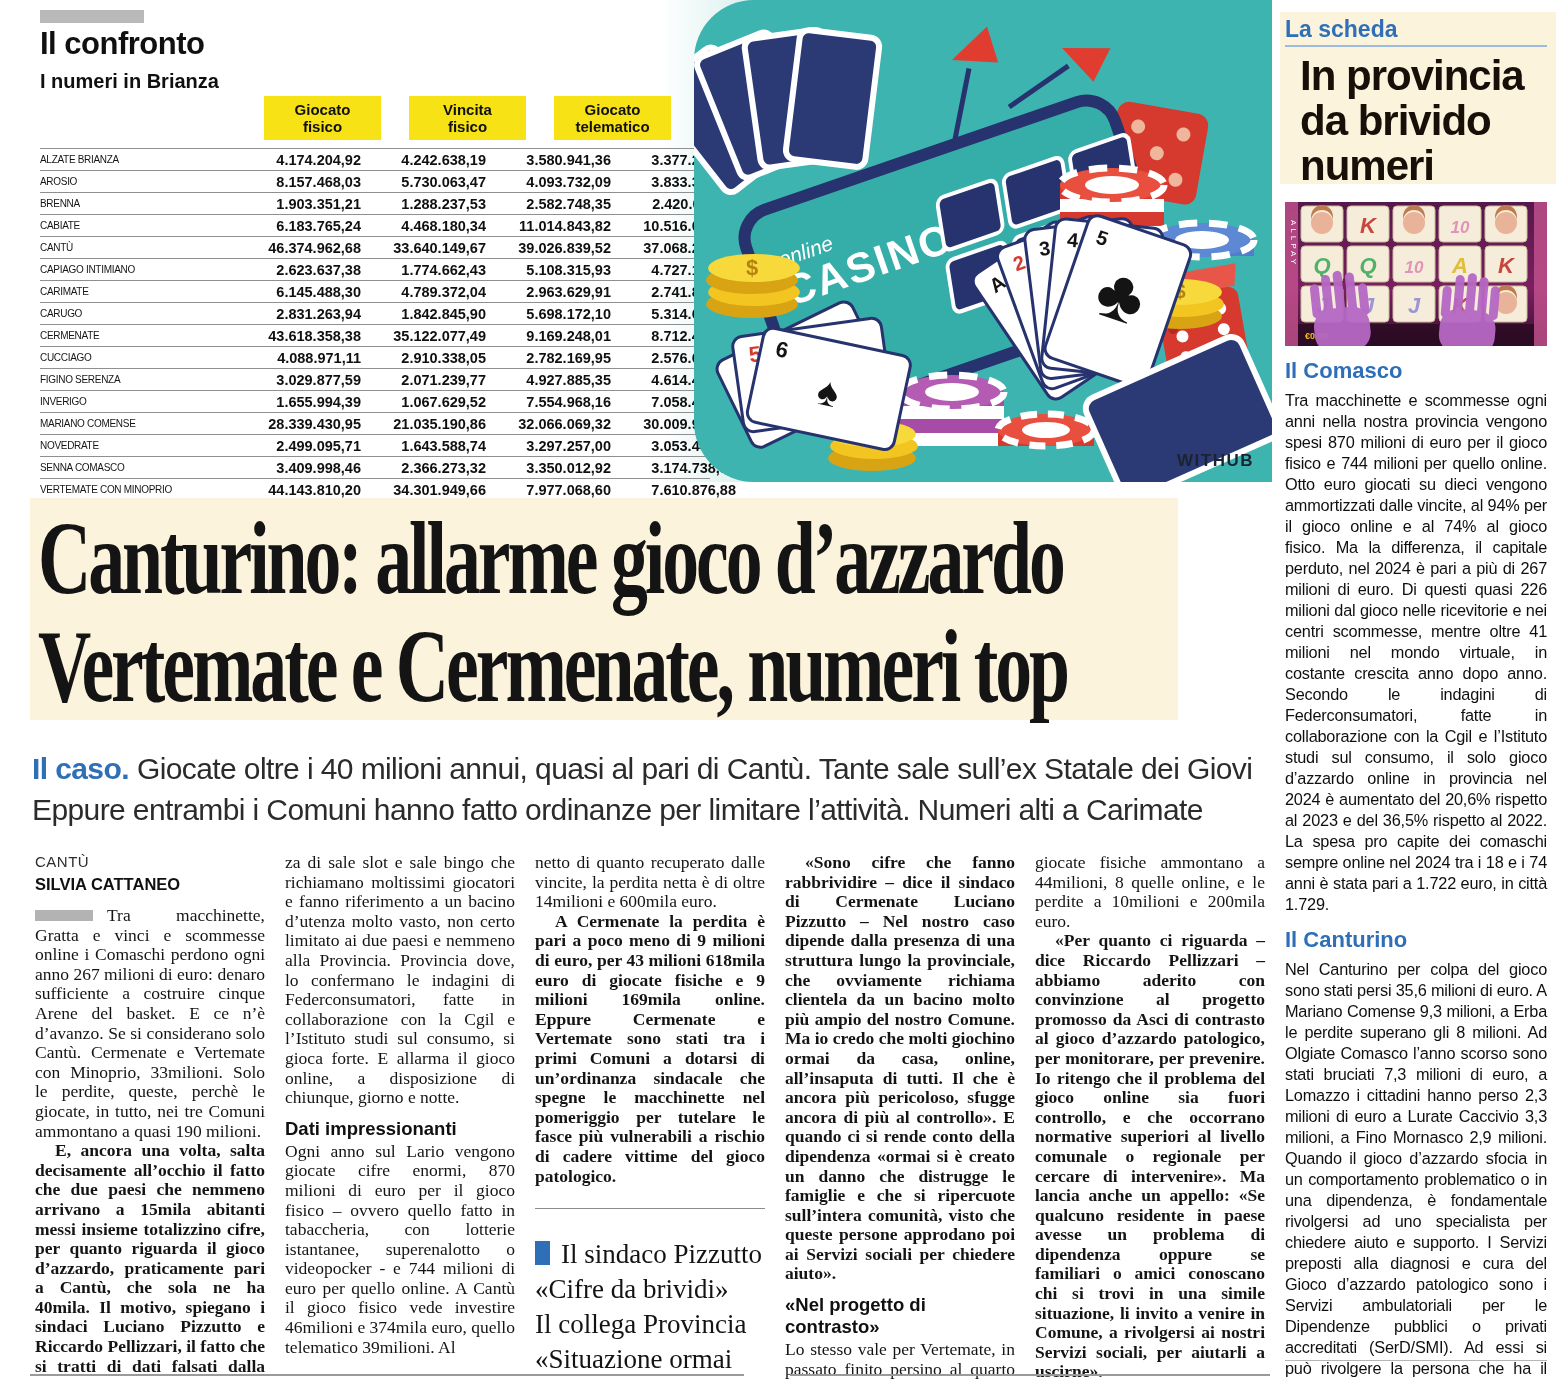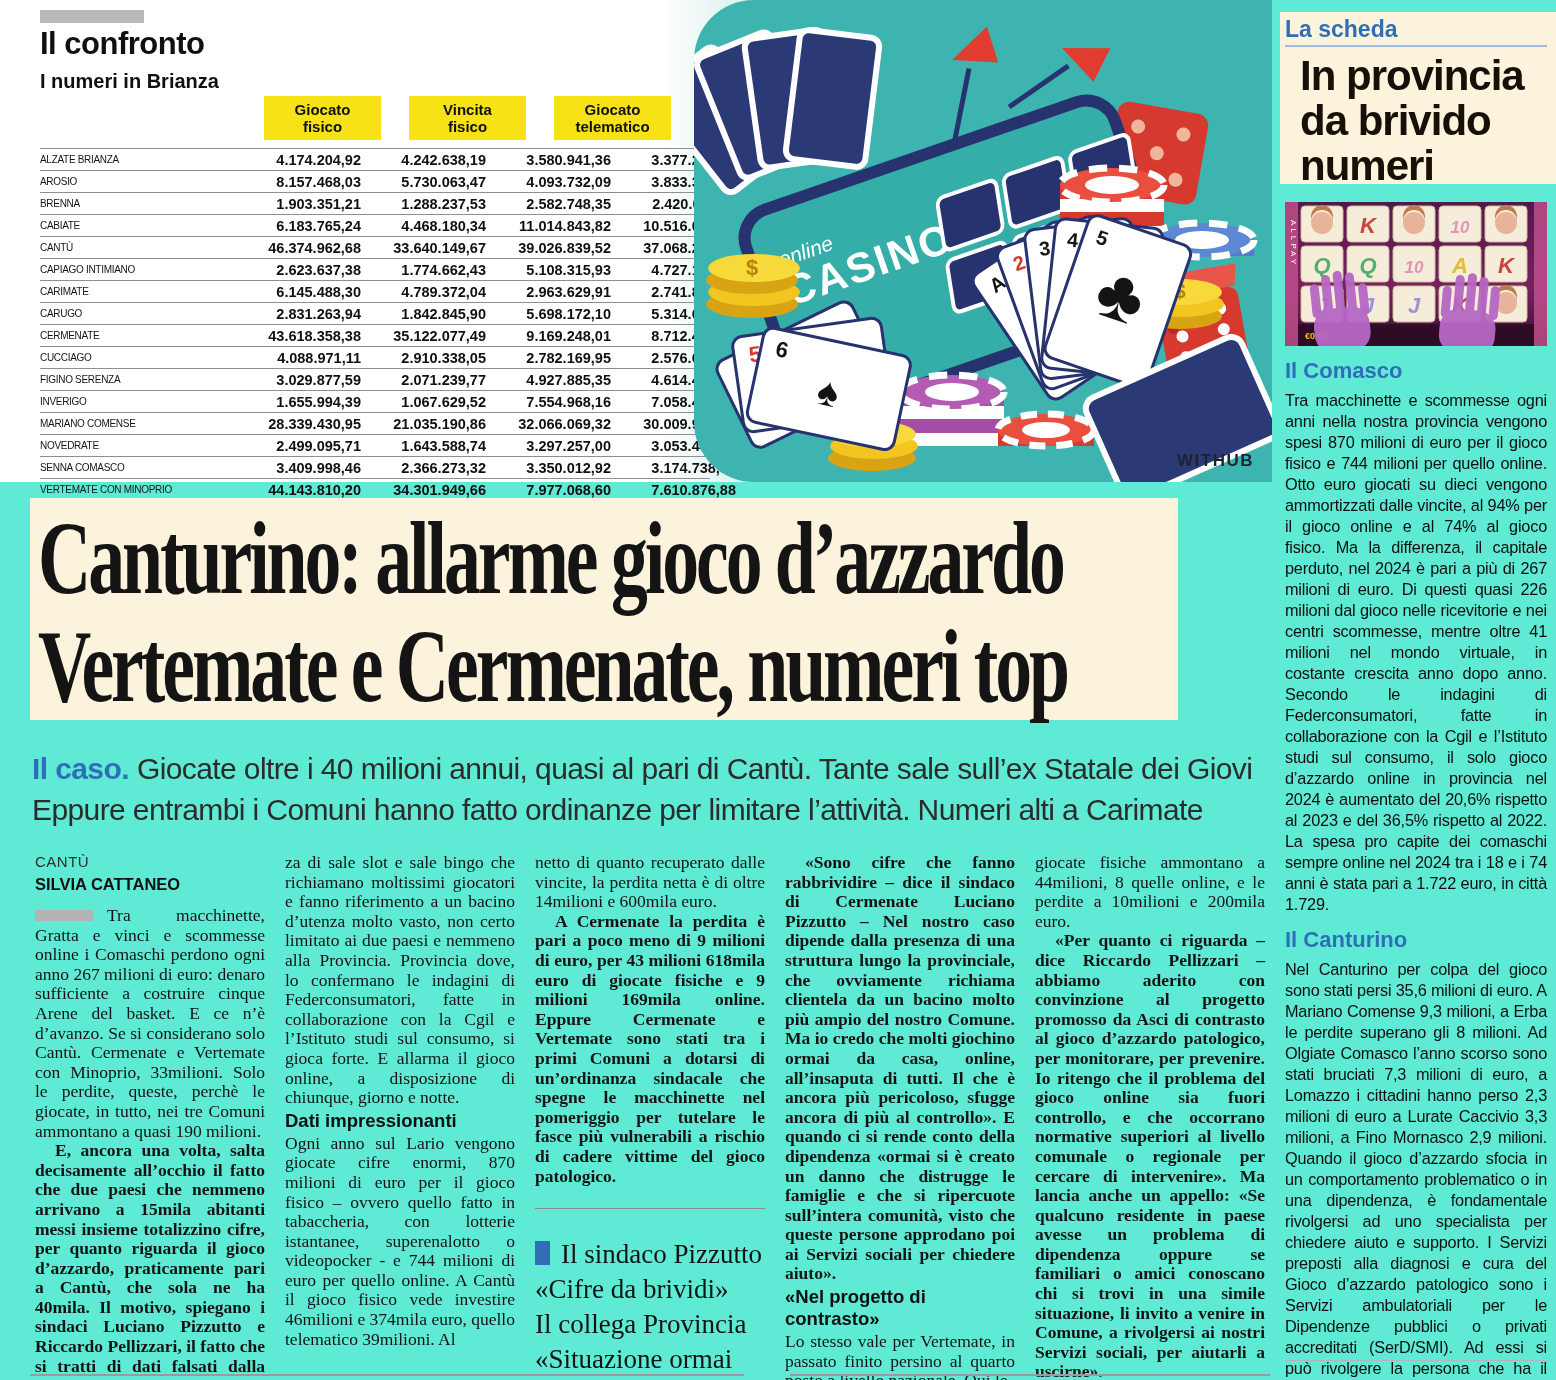--- a/index.html
+++ b/index.html
@@ -1,16 +1,16 @@
 <!DOCTYPE html>
 <html><head>
 <meta charset="utf-8">
 <style>
   html,body{margin:0;padding:0;background:#e8e8e8;}
-  .page{position:relative;width:1556px;height:1380px;background:#5eead4;overflow:hidden;
+  .page{position:relative;width:1556px;height:1380px;background:#ffffff;overflow:hidden;
         font-family:"Liberation Sans",sans-serif;color:#111;}
 
   
   .infographic{position:absolute;left:0;top:0;width:1272px;height:482px;
     background:linear-gradient(90deg,#ffffff 0%,#ffffff 52%,#dff2f0 58%,#8fd2cd 63%,#3db4af 68%,#3db4af 100%);}
   .gray-tab{position:absolute;left:40px;top:10px;width:104px;height:13px;background:#b9b9b9;}
   .info-title{position:absolute;left:40px;top:26px;font-size:31px;font-weight:bold;color:#101010;letter-spacing:-0.5px;}
   .info-sub{position:absolute;left:40px;top:70px;font-size:20px;font-weight:bold;color:#101010;}
   .cmp-table{position:absolute;left:40px;top:96px;width:670px;}
   .cmp-headers{display:flex;align-items:stretch;gap:20px;}
@@ -38,21 +38,21 @@
 
   
   .article{position:absolute;left:35px;top:853px;width:1232px;display:flex;gap:20px;}
   .article-col{flex:0 0 230px;width:230px;}
   .kicker{font-size:15px;color:#2e2e2e;letter-spacing:.5px;margin-bottom:5px;}
   .byline{font-size:16.5px;font-weight:bold;margin-bottom:12px;color:#101010;}
   p.body{margin:0;font-family:"Liberation Serif",serif;font-size:17.5px;line-height:19.6px;
     text-align:justify;color:#141414;}
   p.body.indent{text-indent:20px;font-weight:bold;}
   .lead-bar{display:inline-block;width:58px;height:11px;background:#b3b3b3;margin-right:14px;}
-  .subhead{font-family:"Liberation Sans",sans-serif;font-size:18.5px;font-weight:bold;margin:2px 0 2px;color:#101010;}
+  .subhead{font-family:"Liberation Sans",sans-serif;font-size:18.5px;font-weight:bold;margin:10px 0 2px;color:#101010;}
   .pullquote{margin-top:22px;border-top:1px solid #8c8c8c;border-bottom:1px solid #8c8c8c;
     padding:28px 0 30px;font-family:"Liberation Serif",serif;font-size:27px;line-height:35px;color:#131313;}
   .q-square{display:inline-block;width:15px;height:24px;background:#2f6fb7;margin-right:11px;vertical-align:-2px;}
   .copyright{font-size:12.5px;color:#3c3c3c;text-align:right;margin-top:12px;font-family:"Liberation Sans",sans-serif;}
 
   
   .side-cream{position:absolute;left:1280px;top:12px;width:276px;height:172px;background:#fcf3dd;}
   .sidebar{position:absolute;left:1285px;top:16px;width:262px;}
   .side-label{color:#2f6fb7;font-weight:bold;font-size:23px;border-bottom:2px solid #9cbbdf;padding-bottom:2px;}
   .side-title{font-size:42px;line-height:45px;font-weight:bold;color:#181008;letter-spacing:-1px;margin-top:6px;margin-left:15px;}

